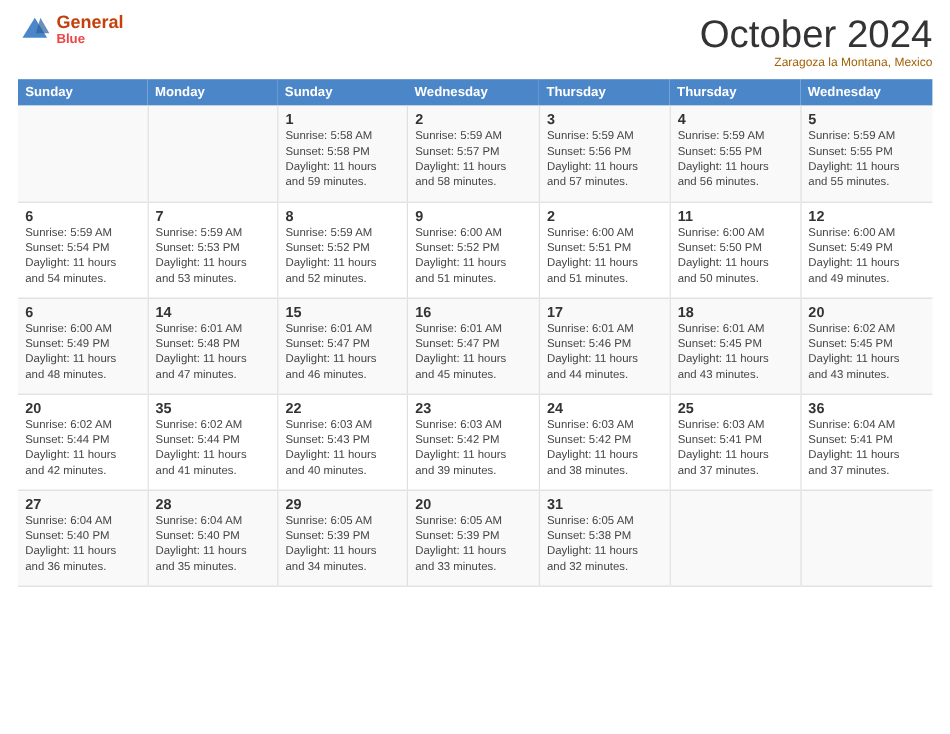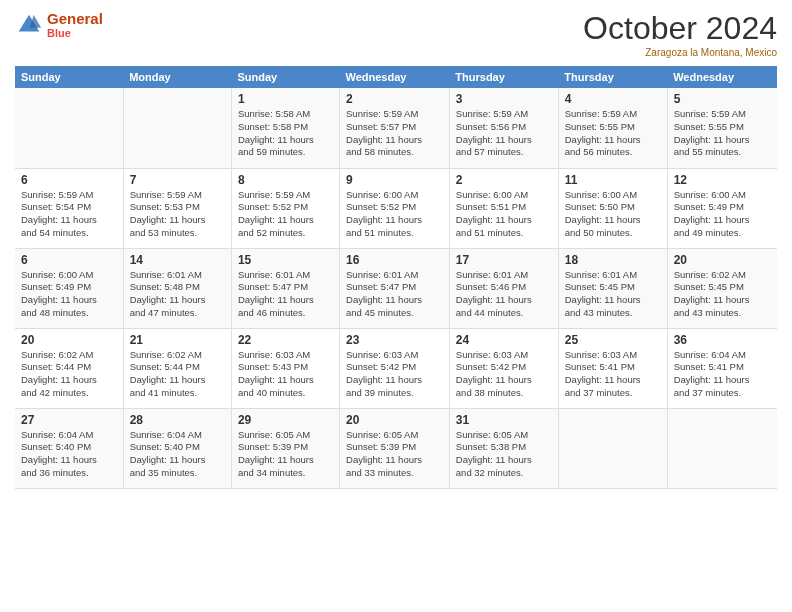--- a/index.html
+++ b/index.html
@@ -261,21 +261,21 @@
         </tr>
         <tr>
           <td>
             <span class="day-number">20</span>
             <div class="day-info" style="white-space: pre-line;">Sunrise: 6:02 AM
 Sunset: 5:44 PM
 Daylight: 11 hours
 and 42 minutes.</div>
           </td>
           <td>
-            <span class="day-number">21</span>
+            <span class="day-number">35</span>
             <div class="day-info" style="white-space: pre-line;">Sunrise: 6:02 AM
 Sunset: 5:44 PM
 Daylight: 11 hours
 and 41 minutes.</div>
           </td>
           <td>
             <span class="day-number">22</span>
             <div class="day-info" style="white-space: pre-line;">Sunrise: 6:03 AM
 Sunset: 5:43 PM
 Daylight: 11 hours

